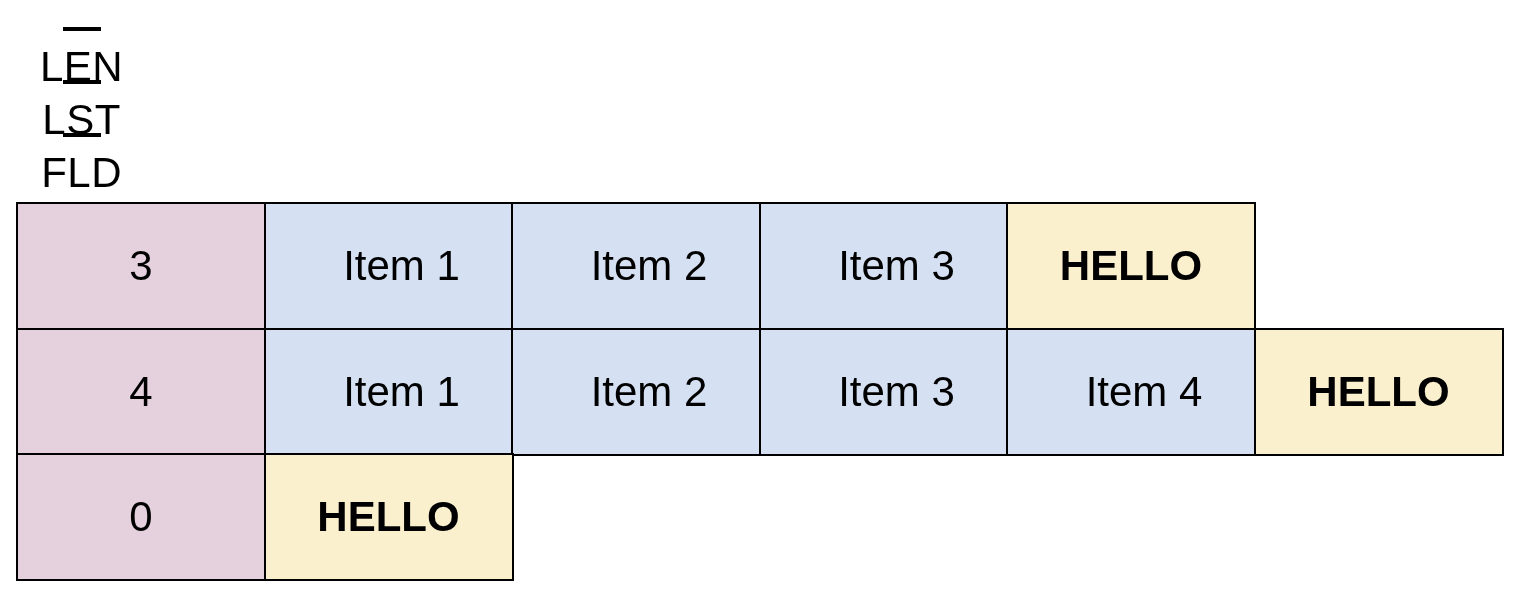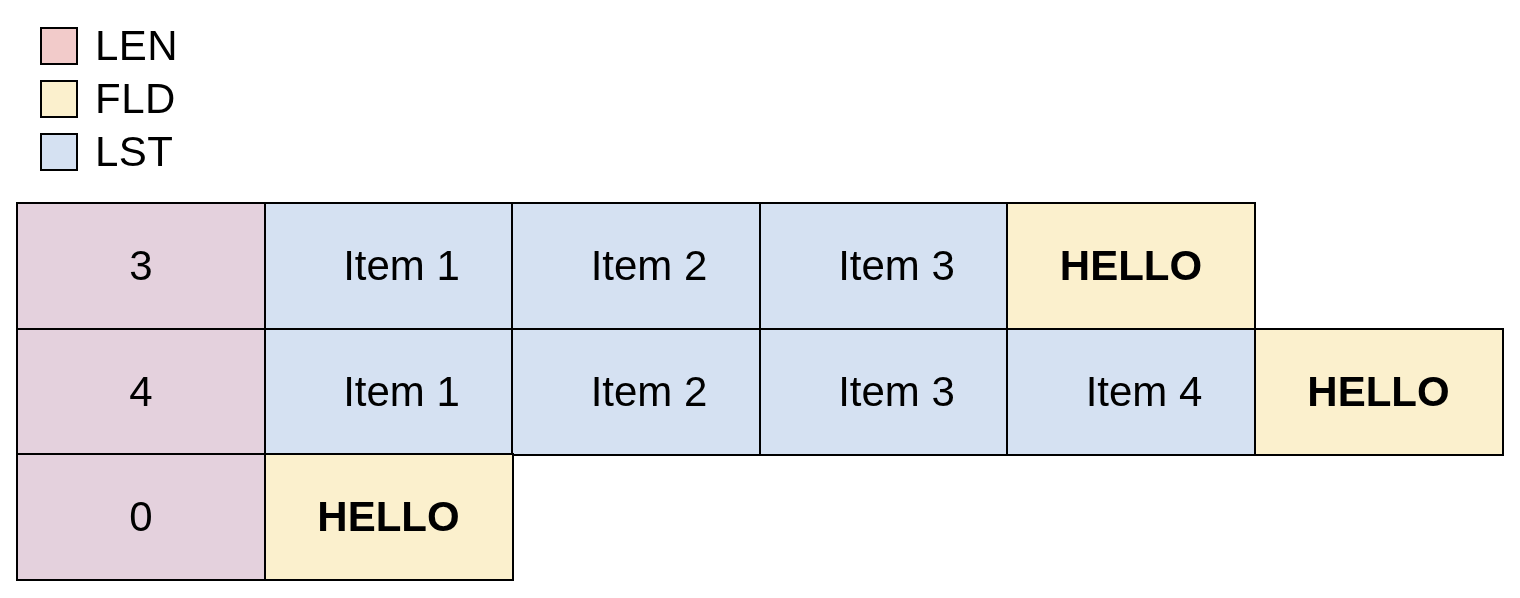--- a/index.html
+++ b/index.html
@@ -25,20 +25,21 @@
     top: 27px;
     display: flex;
     flex-direction: column;
     gap: 15px;
   }
   .legend-item {
     display: flex;
     align-items: center;
     gap: 17px;
     height: 38px;
+    flex-direction: column;
   }
   .swatch {
     display: inline-block;
     width: 38px;
     height: 38px;
     box-sizing: border-box;
     border: 2.5px solid var(--border, #000);
   }
   .legend-label {
     font-size: 42px;
@@ -80,26 +81,26 @@
 </head>
 <body>
 
 <div id="canvas">
   <div class="legend">
       <div class="legend-item">
         <span class="swatch" style="background: rgb(242, 203, 202);"></span>
         <span class="legend-label">LEN</span>
       </div>
       <div class="legend-item">
+        <span class="swatch" style="background: rgb(213, 225, 242);"></span>
+        <span class="legend-label">LST</span>
+      </div>
+      <div class="legend-item">
         <span class="swatch" style="background: rgb(251, 240, 205);"></span>
         <span class="legend-label">FLD</span>
-      </div>
-      <div class="legend-item">
-        <span class="swatch" style="background: rgb(213, 225, 242);"></span>
-        <span class="legend-label">LST</span>
       </div>
     </div>
   <div class="rows">
       <div class="row">
         <div class="cell len">3</div>
         <div class="cell lst">Item 1</div>
         <div class="cell lst">Item 2</div>
         <div class="cell lst">Item 3</div>
         <div class="cell fld">HELLO</div>
       </div>

